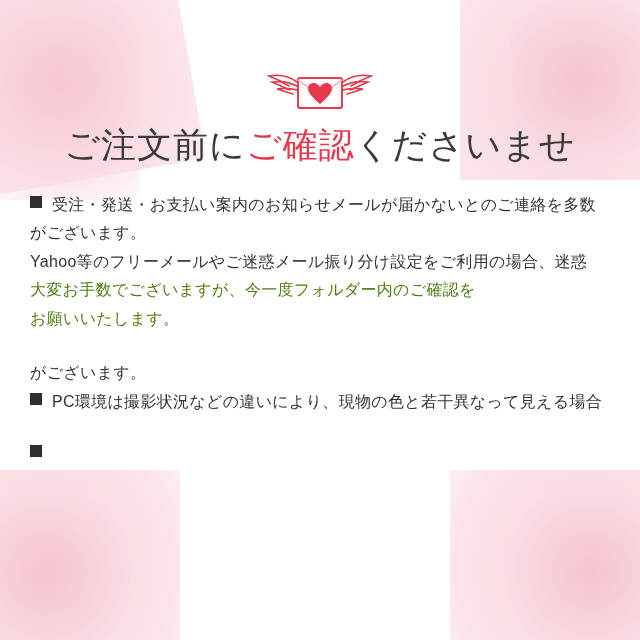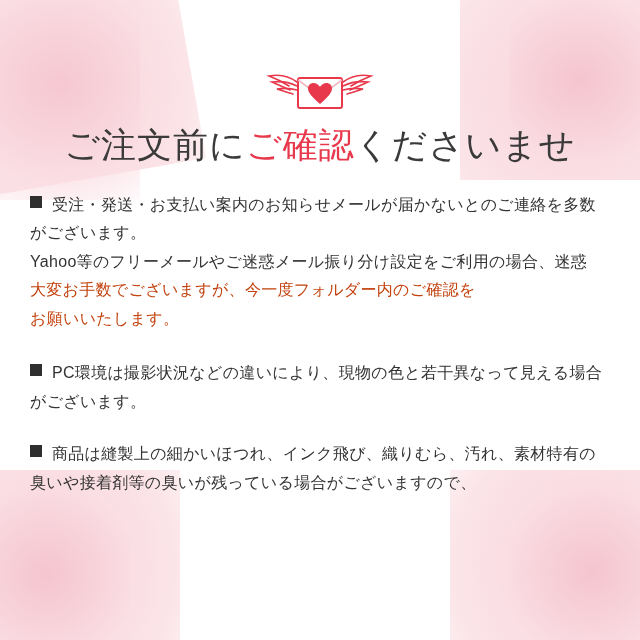--- a/index.html
+++ b/index.html
@@ -146,21 +146,21 @@
   }
   .sq {
     display: inline-block;
     width: 12px;
     height: 12px;
     background: #2f2f2f;
     margin-right: 10px;
     vertical-align: 2px;
   }
   .red {
-    color: #c2410c;
+    color: #4d7c0f;
   }
   .b1 { margin-bottom: 26px; }
   .b2 { margin-bottom: 22px; }
   .b3 { margin-bottom: 24px; }
 </style>
 </head>
 <body>
 
 <div class="page">
 
@@ -207,24 +207,23 @@
       <div class="block b1">
         <p><span class="sq"></span><span>受注・発送・お支払い案内のお知らせメールが届かないとのご連絡を多数</span></p>
         <p>がございます。</p>
         <p>Yahoo等のフリーメールやご迷惑メール振り分け設定をご利用の場合、迷惑</p>
         <p class="red">大変お手数でございますが、今一度フォルダー内のご確認を</p>
         <p class="red">お願いいたします。</p>
       </div>
 
 
       <div class="block b3">
+        <p>がございます。</p>
         <p><span class="sq"></span><span>PC環境は撮影状況などの違いにより、現物の色と若干異なって見える場合</span></p>
-        <p>がございます。</p>
       </div>
 
       <div class="block">
-        <p><span class="sq"></span><span>商品は縫製上の細かいほつれ、インク飛び、織りむら、汚れ、素材特有の</span></p>
-        <p>臭いや接着剤等の臭いが残っている場合がございますので、</p>
+        <p><span class="sq"></span></p>
       </div>
 
     </div>
   </div>
 </div>
 
 </body></html>

